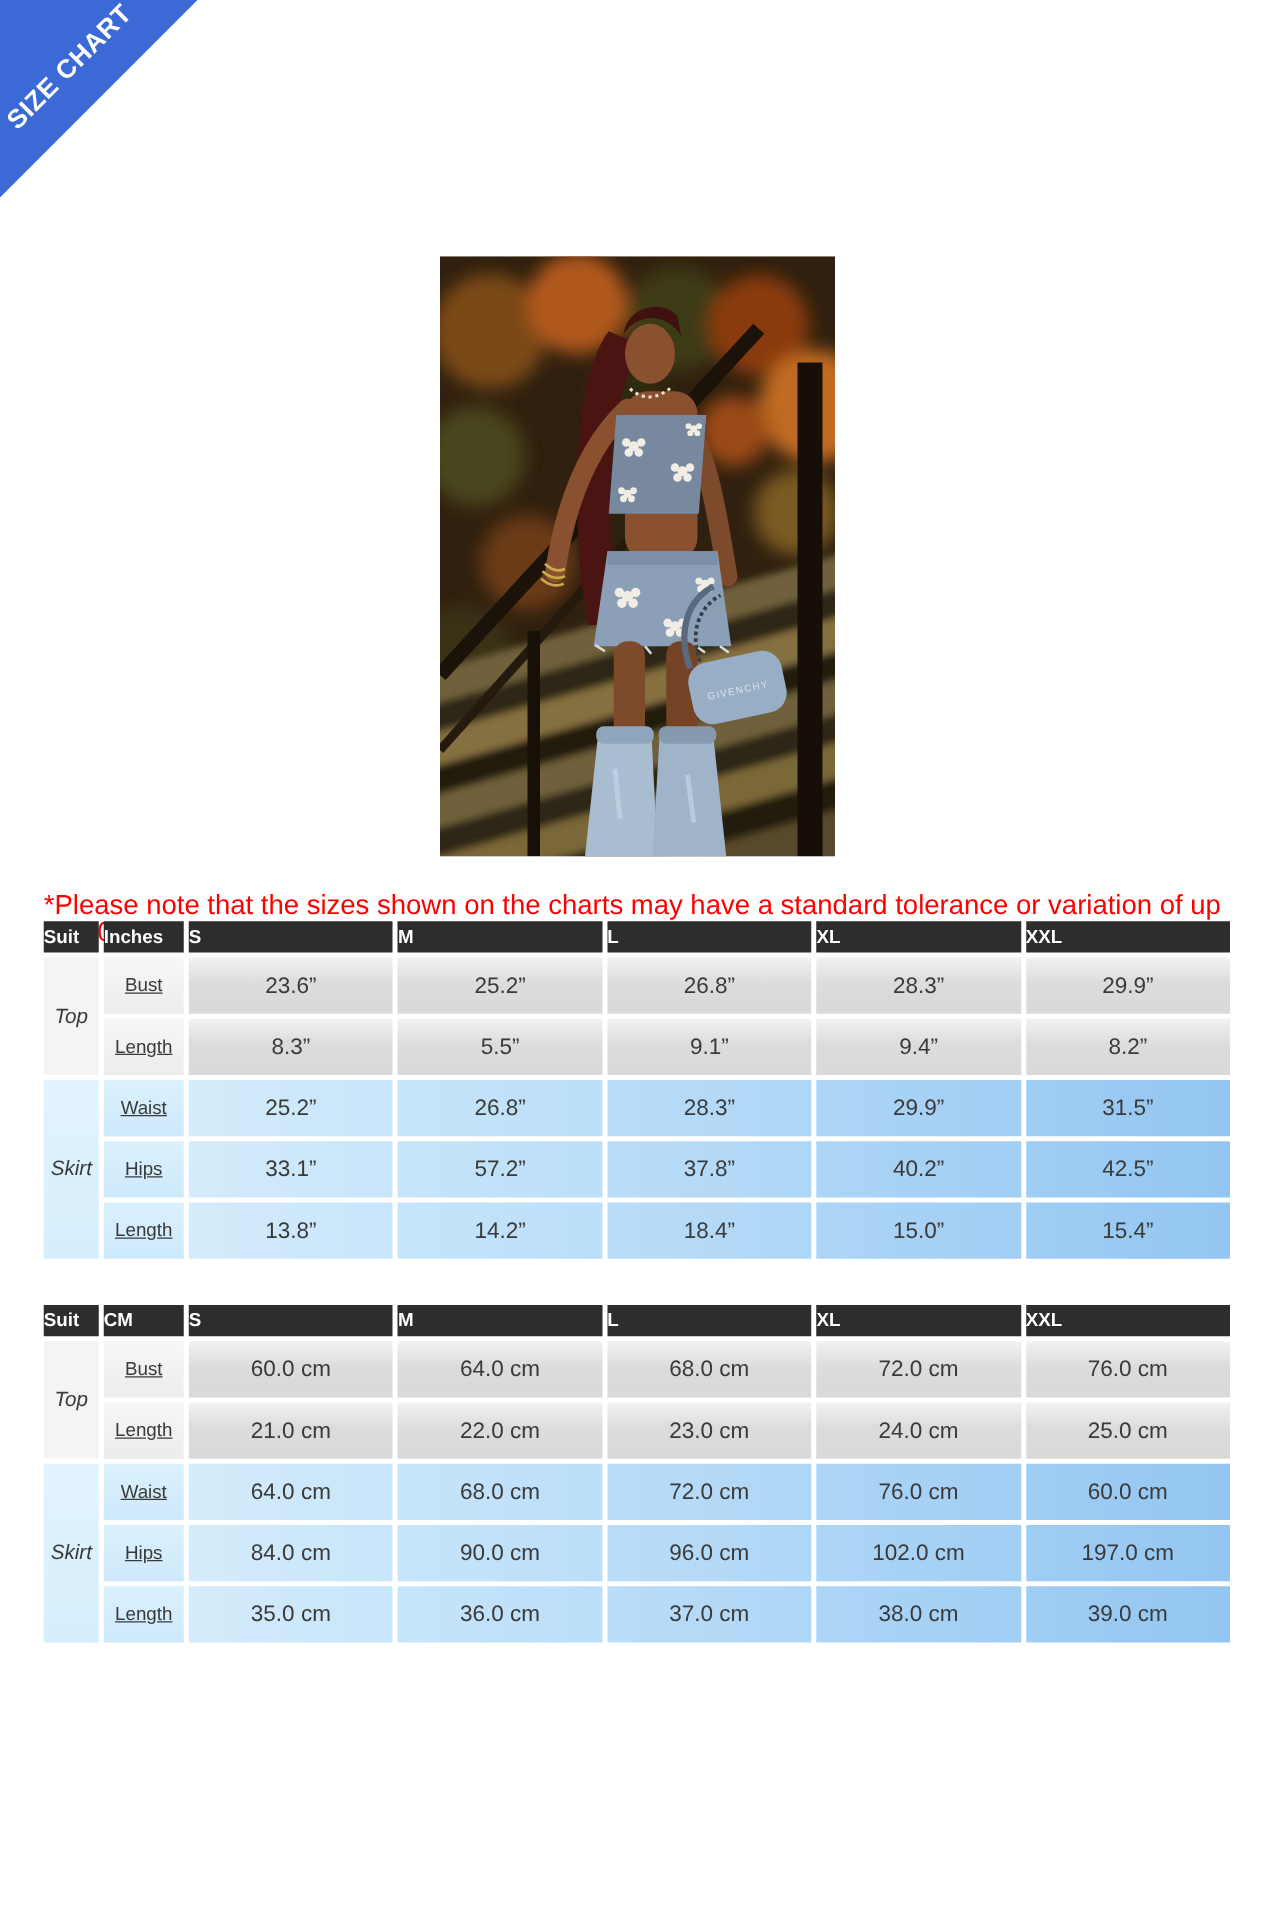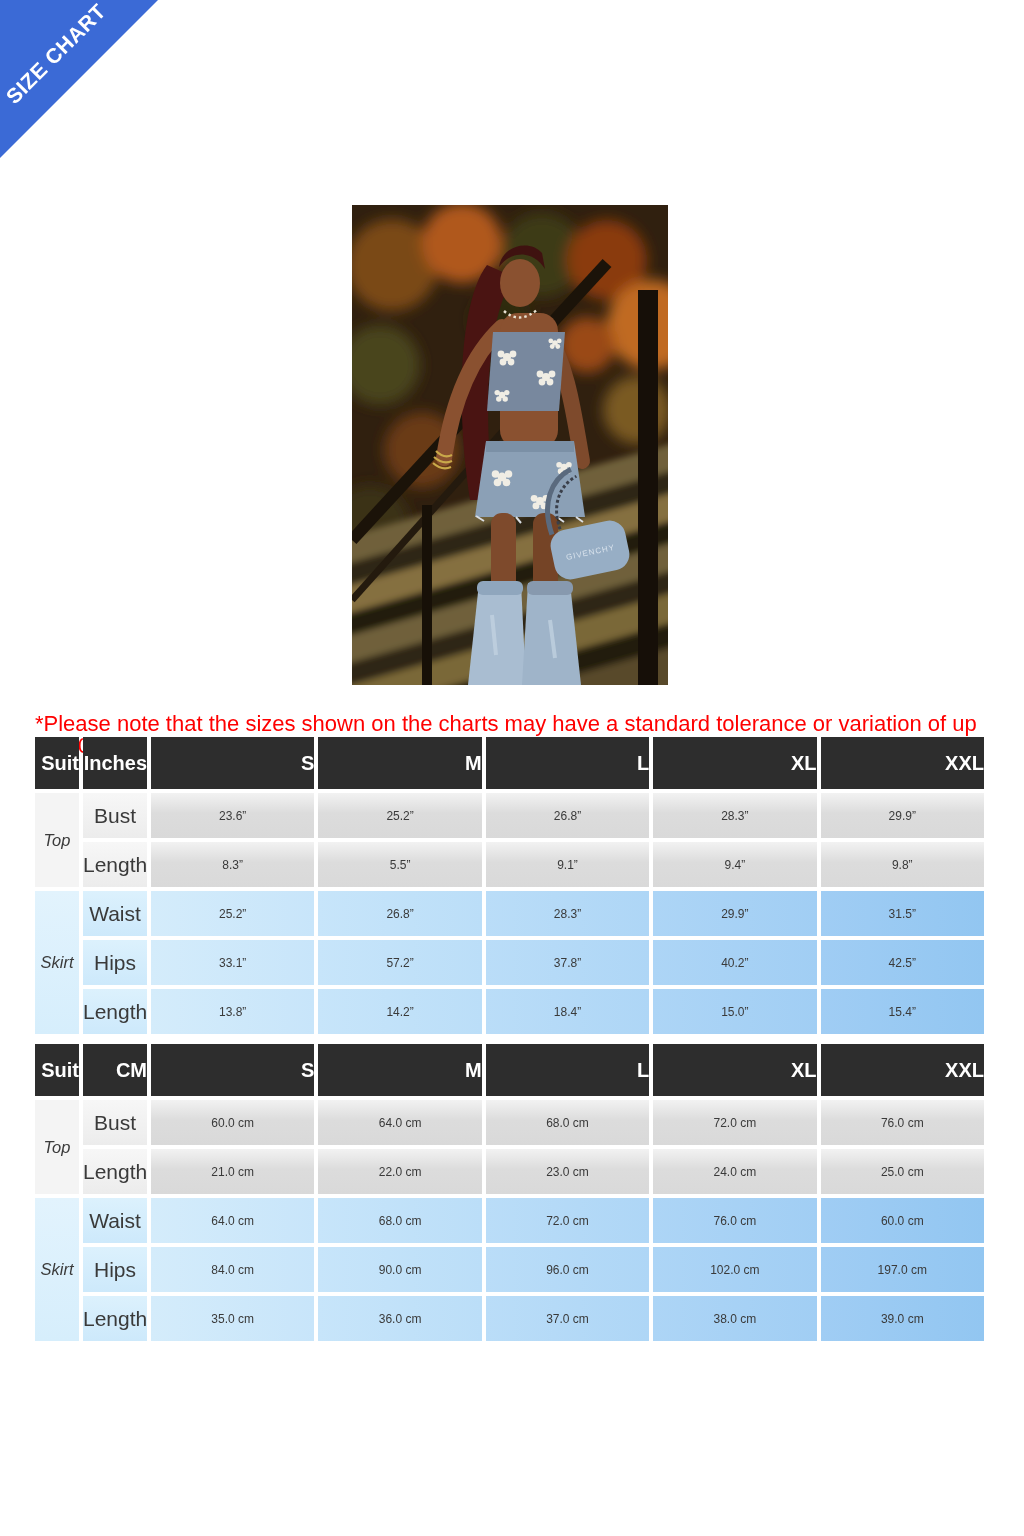--- a/index.html
+++ b/index.html
@@ -35,28 +35,28 @@
   table.size-table{
     position:absolute;left:31px;width:957px;
     border-collapse:separate;border-spacing:4px;table-layout:fixed;
   }
   #table-inches{top:733px;}
   #table-cm{top:1040px;}
   col.c-suit{width:44px;}
   col.c-unit{width:64px;}
 
   .size-table th{
-    background:#2D2D2D;color:#ffffff;font-weight:bold;font-size:20px;
-    height:52px;text-align:right;vertical-align:middle;padding:0;
+    background:#2D2D2D;color:#ffffff;font-weight:bold;font-size:15px;
+    height:25px;text-align:left;vertical-align:middle;padding:0;
   }
   .size-table td{
     text-align:center;vertical-align:middle;color:#3A3A3A;padding:0;
   }
-  td.data{font-size:12px;height:45px;}
-  td.lbl{font-size:21px;}
+  td.data{font-size:18px;height:45px;}
+  td.lbl{font-size:15px;text-decoration:underline;}
   td.grp{font-size:16.5px;font-style:italic;}
 
   
   .g-grp{background:#F4F4F4;}
   .g-lbl{background:linear-gradient(180deg,#F7F7F7,#ECECEC);}
   .g-data{background:linear-gradient(180deg,#F2F2F2 0%,#DCDCDC 45%,#D9D9D9 100%);}
 
   
   .b-grp{background:linear-gradient(180deg,#E2F3FD,#D6EEFC);}
   .b-lbl{background:linear-gradient(180deg,#DCF1FD,#CDE9FB);}
@@ -243,21 +243,21 @@
     <td class="data g-data">26.8”</td>
     <td class="data g-data">28.3”</td>
     <td class="data g-data">29.9”</td>
   </tr>
   <tr>
     <td class="lbl g-lbl">Length</td>
     <td class="data g-data">8.3”</td>
     <td class="data g-data">5.5”</td>
     <td class="data g-data">9.1”</td>
     <td class="data g-data">9.4”</td>
-    <td class="data g-data">9.8”</td>
+    <td class="data g-data">8.2”</td>
   </tr>
   <tr>
     <td class="grp b-grp" rowspan="3">Skirt</td>
     <td class="lbl b-lbl">Waist</td>
     <td class="data b0">25.2”</td>
     <td class="data b1">26.8”</td>
     <td class="data b2">28.3”</td>
     <td class="data b3">29.9”</td>
     <td class="data b4">31.5”</td>
   </tr>

